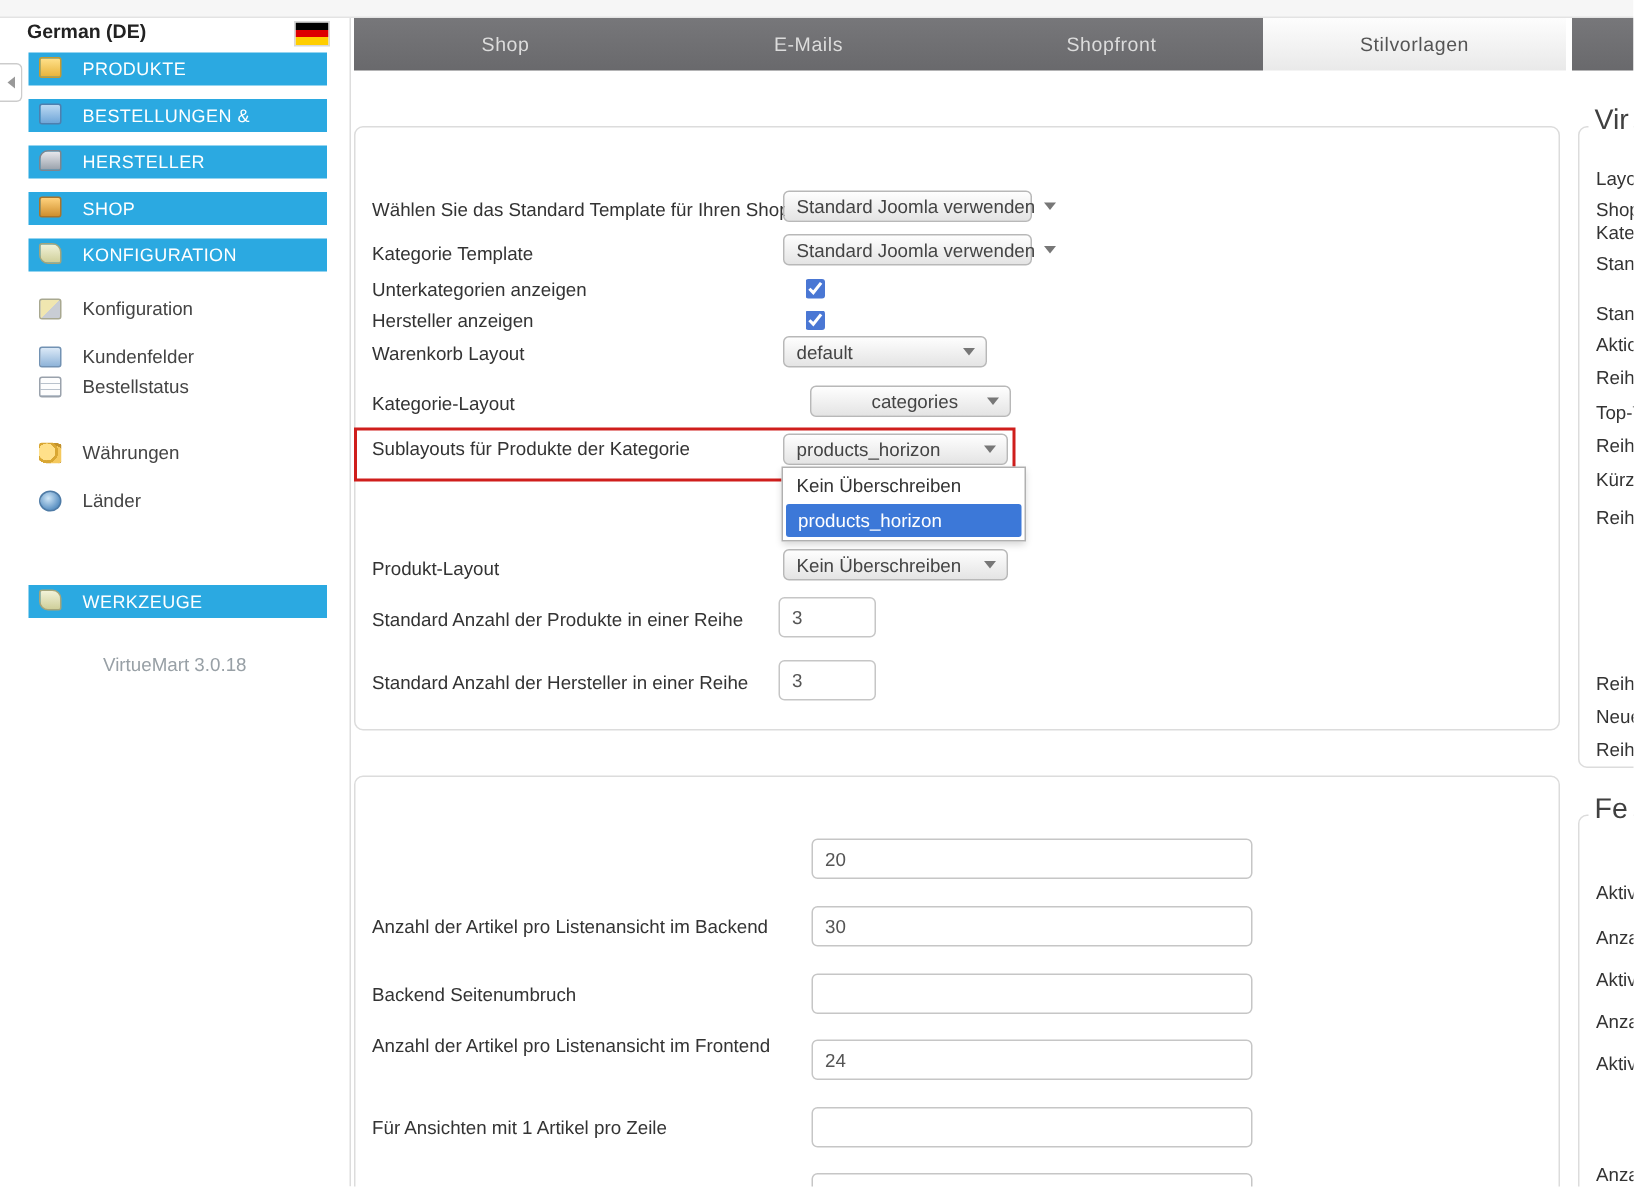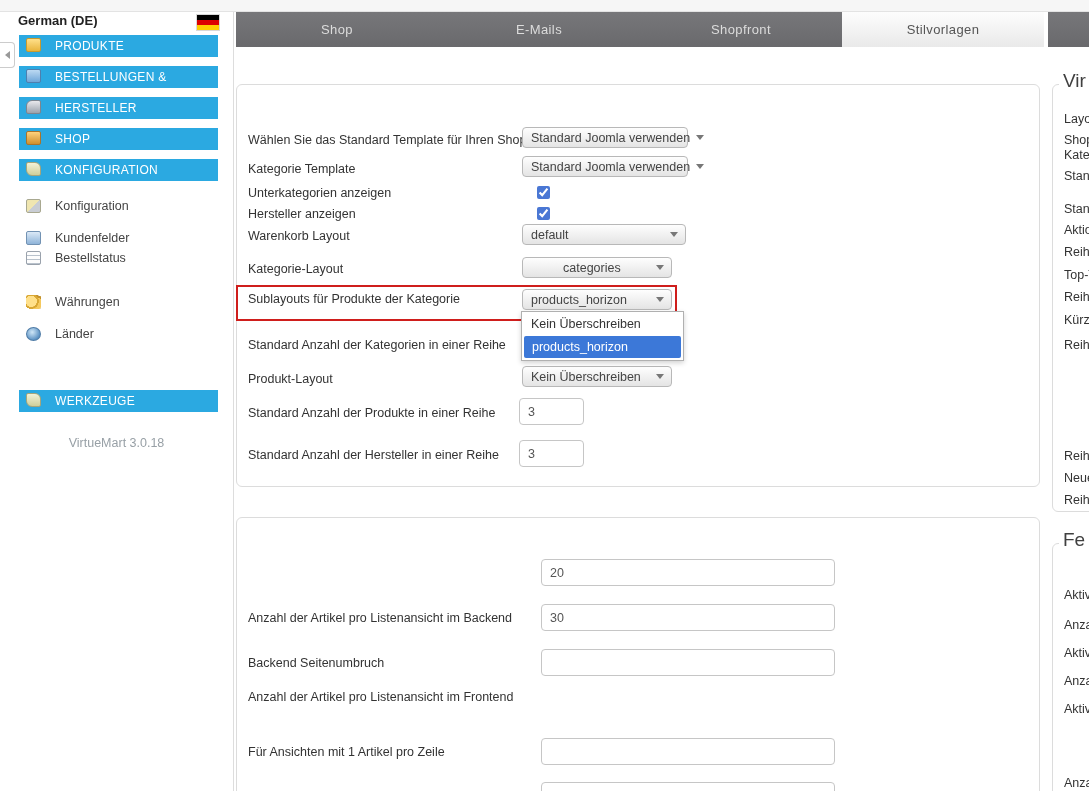--- a/index.html
+++ b/index.html
@@ -124,38 +124,37 @@
       <span class="caret"></span>
     </div>
 
   <span class="flabel" style="top:101px">Unterkategorien anzeigen</span>
   <input type="checkbox" class="chk" style="left: 300px; top: 101px;" checked="">
 
   <span class="flabel" style="top:122px">Hersteller anzeigen</span>
   <input type="checkbox" class="chk" style="left: 300px; top: 122px;" checked="">
 
   <span class="flabel" style="top:144px">Warenkorb Layout</span>
-  <div class="sel" style="left:285px;top:139px;width:164px;">
+  <div class="sel" style="left:285px;top:139px;width:136px;">
       <span>default</span>
       <span class="caret"></span>
     </div>
 
   <span class="flabel" style="top:177px">Kategorie-Layout</span>
-  <div class="sel" style="left:285px;top:172px;width:150px;padding-left:40px;">
+  <div class="sel" style="left:303px;top:172px;width:134px;padding-left:40px;">
       <span>categories</span>
       <span class="caret"></span>
     </div>
 
   <span class="flabel" style="top:207px">Sublayouts für Produkte der Kategorie</span>
   <div class="sel" style="left:285px;top:204px;width:150px;">
       <span>products_horizon</span>
       <span class="caret"></span>
     </div>
 
-  <span class="flabel" style="top:253px">Standard Anzahl der Kategorien in einer Reihe</span>
 
   <span class="flabel" style="top:287px">Produkt-Layout</span>
   <div class="sel" style="left:285px;top:281px;width:150px;">
       <span>Kein Überschreiben</span>
       <span class="caret"></span>
     </div>
 
   <span class="flabel" style="top:321px">Standard Anzahl der Produkte in einer Reihe</span>
   <input class="txt" style="left: 282px; top: 313px; width: 65px; height: 27px;" value="3">
 
@@ -174,20 +173,21 @@
 
   <input class="txt" style="left: 304px; top: 41px; width: 294px; height: 27px;" value="20">
 
   <span class="flabel" style="top:93px">Anzahl der Artikel pro Listenansicht im Backend</span>
   <input class="txt" style="left: 304px; top: 86px; width: 294px; height: 27px;" value="30">
 
   <span class="flabel" style="top:138px">Backend Seitenumbruch</span>
   <input class="txt" style="left: 304px; top: 131px; width: 294px; height: 27px;" value="">
 
   <span class="flabel" style="top:172px">Anzahl der Artikel pro Listenansicht im Frontend</span>
+  <input class="txt" style="left: 304px; top: 175px; width: 294px; height: 27px;" value="24">
 
   <span class="flabel" style="top:227px">Für Ansichten mit 1 Artikel pro Zeile</span>
   <input class="txt" style="left: 304px; top: 220px; width: 294px; height: 27px;" value="">
 
   <span class="flabel" style="top:270px"></span>
   <input class="txt" style="left: 304px; top: 264px; width: 294px; height: 27px;" value="">
 </div>
 
 <div class="panel" style="left:1052px;top:84px;width:220px;height:428px;">
   <div class="panel-title">Vir</div>

